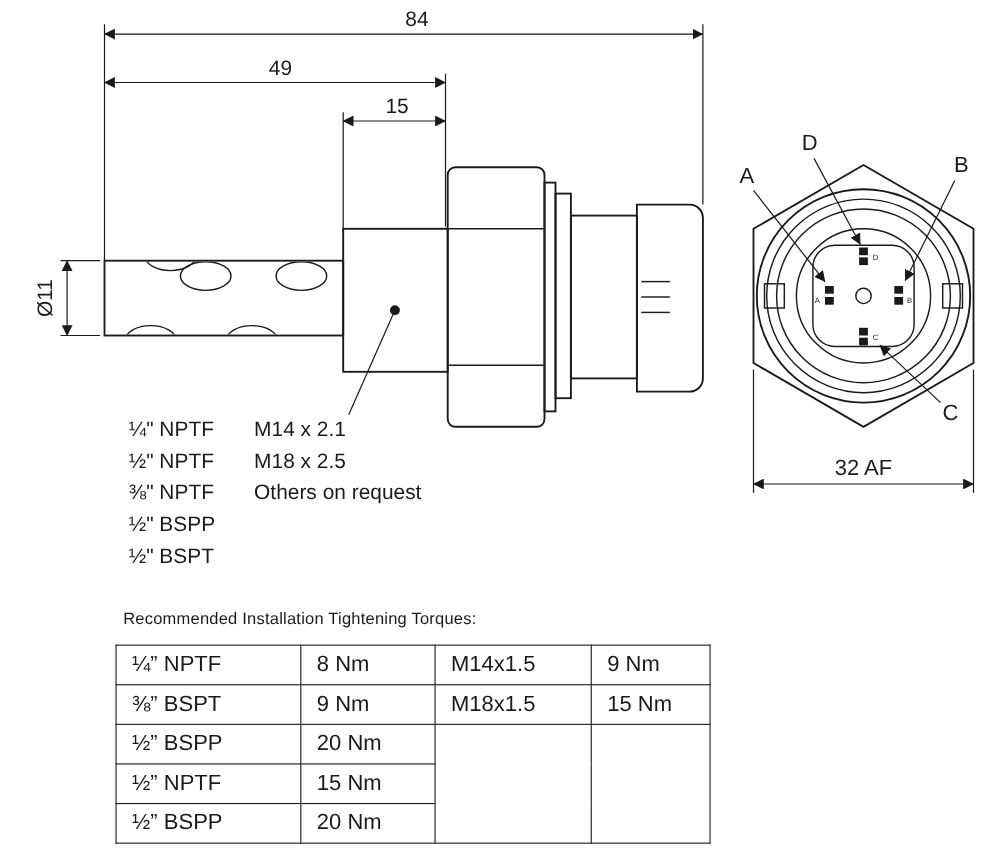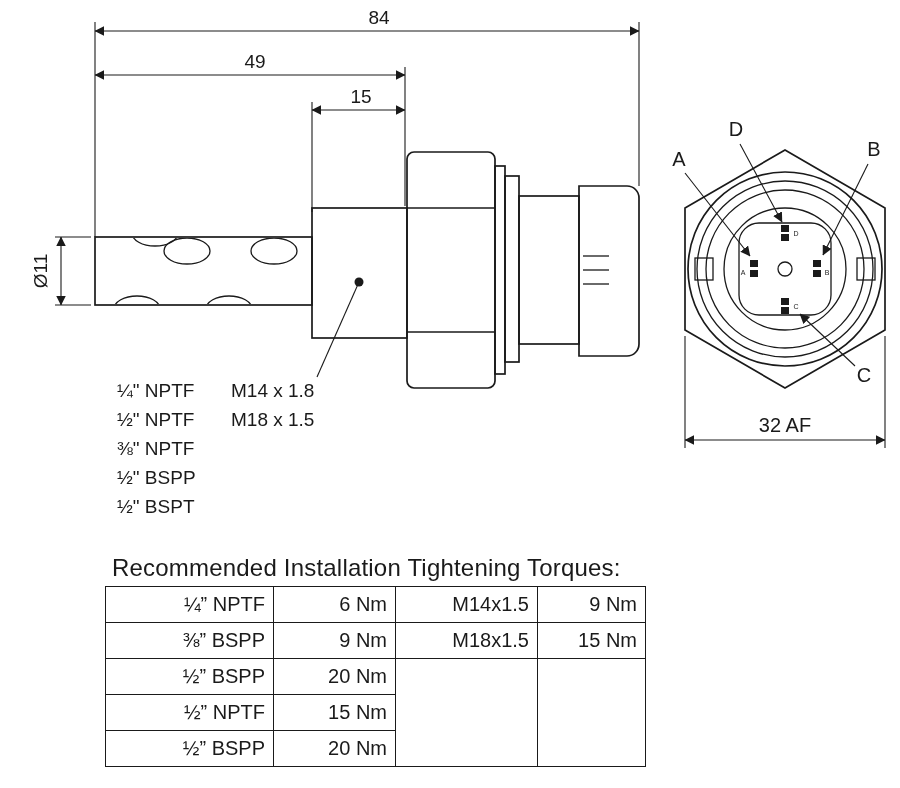--- a/index.html
+++ b/index.html
@@ -13,34 +13,33 @@
 
   .thread-list {
     position:absolute; left:100px; top:376px;
     font-size:19px; line-height:29px; white-space:nowrap;
   }
   .thread-row { display:flex; }
   .thread-row .tl-left { width:114px; }
 
   .table-title {
     position:absolute; left:95px; top:554px;
-    font-size:24px; letter-spacing:0.2px;
+    font-size:15px; letter-spacing:0.2px;
   }
   .torque-table {
     position:absolute; left:88px; top:586px;
     border-collapse:collapse; table-layout:fixed;
     font-size:20px;
   }
   .torque-table td {
     border:1.6px solid #1a1a1a;
     height:29px;
     padding:3px 8px 3px 14px;
     vertical-align:middle;
     overflow:hidden;
-    text-align:right;
   }
 
   
   .oline { fill:none; stroke:#1a1a1a; stroke-width:1.7; }
   .oline2 { fill:none; stroke:#1a1a1a; stroke-width:1.3; }
   .dim   { fill:none; stroke:#1a1a1a; stroke-width:1.1; }
   .dimtxt { fill:#1a1a1a; font-size:19px; font-family:"Liberation Sans", sans-serif; }
   .calltxt { fill:#1a1a1a; font-size:20px; font-family:"Liberation Sans", sans-serif; }
   .pintxt { fill:#1a1a1a; font-size:7px; font-family:"Liberation Sans", sans-serif; }
 </style>
@@ -183,28 +182,29 @@
         <line class="dim" x1="868" y1="336" x2="868" y2="448"></line>
         <line class="dim" x1="668" y1="440" x2="868" y2="440" marker-start="url(#arr)" marker-end="url(#arr)"></line>
         <text class="calltxt" x="768" y="432" text-anchor="middle">32 AF</text>
       </g>
     </g>
   </svg>
 
   <div class="thread-list">
     <div class="thread-row">
       <span class="tl-left">¼" NPTF</span>
-      <span class="tl-right">M14 x 1.8</span>
+      <span class="tl-right">M14 x 2.1</span>
     </div>
     <div class="thread-row">
       <span class="tl-left">½" NPTF</span>
-      <span class="tl-right">M18 x 1.5</span>
+      <span class="tl-right">M18 x 2.5</span>
     </div>
     <div class="thread-row">
       <span class="tl-left">⅜" NPTF</span>
+      <span class="tl-right">Others on request</span>
     </div>
     <div class="thread-row">
       <span class="tl-left">½" BSPP</span>
       <span class="tl-right"></span>
     </div>
     <div class="thread-row">
       <span class="tl-left">½" BSPT</span>
       <span class="tl-right"></span>
     </div>
   </div>
@@ -214,26 +214,26 @@
   <table class="torque-table">
     <colgroup>
       <col style="width:168px">
         <col style="width:122px">
         <col style="width:142px">
         <col style="width:108px">
     </colgroup>
     <tbody>
       <tr>
         <td>¼” NPTF</td>
-        <td>6 Nm</td>
+        <td>8 Nm</td>
         <td>M14x1.5</td>
         <td>9 Nm</td>
       </tr>
       <tr>
-        <td>⅜” BSPP</td>
+        <td>⅜” BSPT</td>
         <td>9 Nm</td>
         <td>M18x1.5</td>
         <td>15 Nm</td>
       </tr>
       <tr>
         <td>½” BSPP</td>
         <td>20 Nm</td>
         <td rowspan="3"></td>
         <td rowspan="3"></td>
       </tr>

